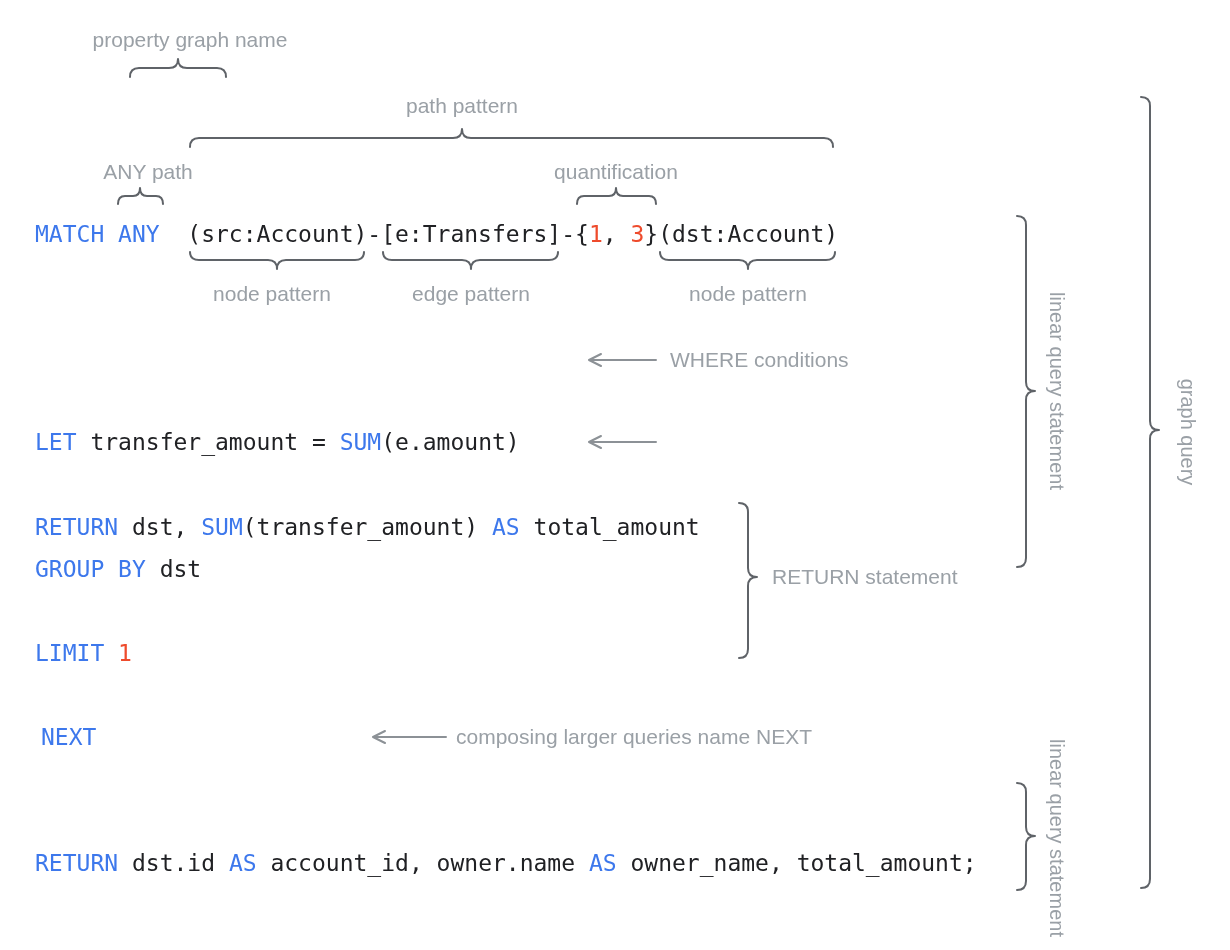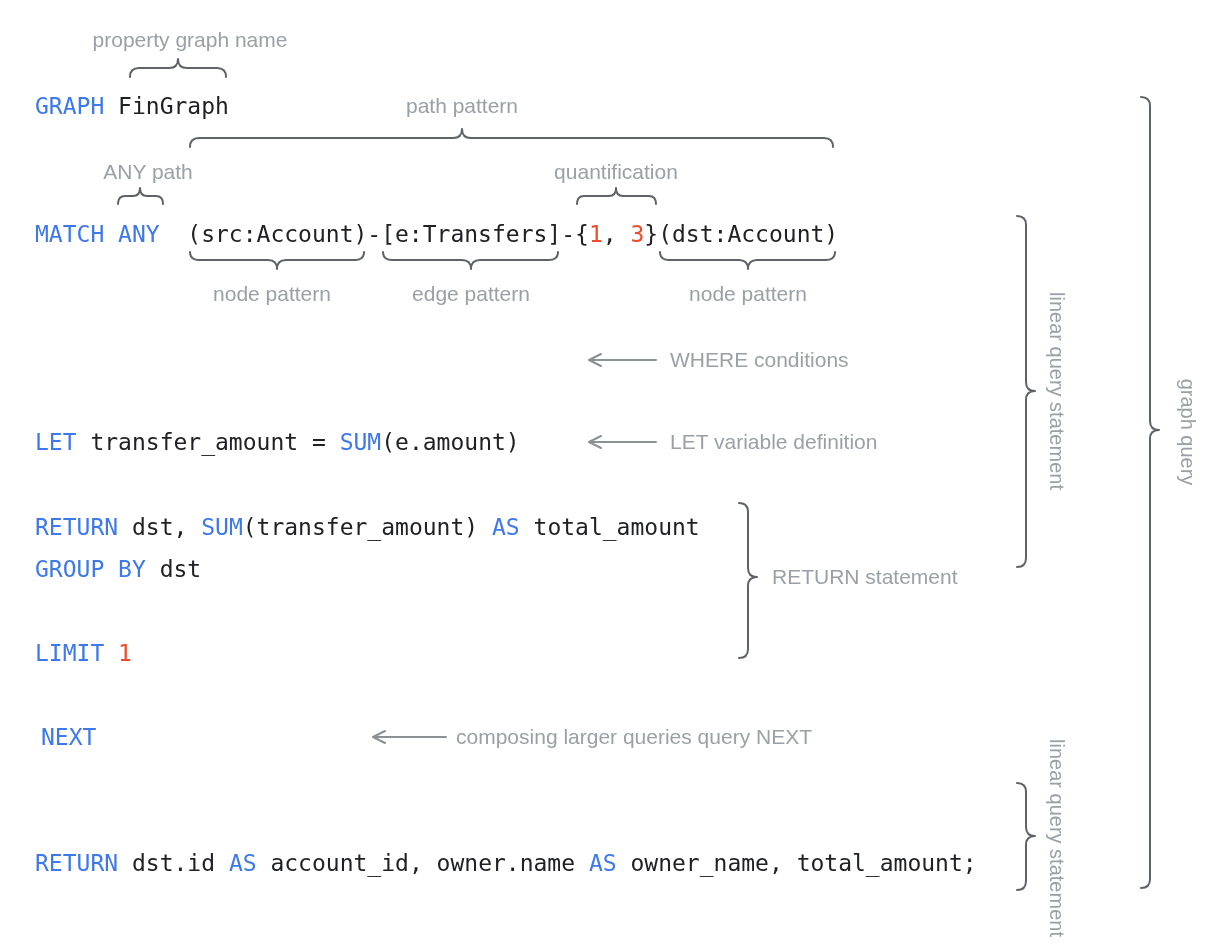--- a/index.html
+++ b/index.html
@@ -58,28 +58,26 @@
   </svg>
 
   <div class="label center" style="left:190px;top:28px;">property graph name</div>
   <div class="label center" style="left:462px;top:94px;">path pattern</div>
   <div class="label center" style="left:148px;top:160px;">ANY path</div>
   <div class="label center" style="left:616px;top:160px;">quantification</div>
   <div class="label center" style="left:272px;top:282px;">node pattern</div>
   <div class="label center" style="left:471px;top:282px;">edge pattern</div>
   <div class="label center" style="left:748px;top:282px;">node pattern</div>
   <div class="label" style="left:670px;top:348px;">WHERE conditions</div>
-  <div class="label" style="left:670px;top:430px;">LET variable definition</div>
   <div class="label" style="left:772px;top:565px;">RETURN statement</div>
-  <div class="label" style="left:456px;top:725px;">composing larger queries query NEXT</div>
+  <div class="label" style="left:456px;top:725px;">composing larger queries name NEXT</div>
   <div class="vlabel" style="left:1057px;top:391px;">linear query statement</div>
   <div class="vlabel" style="left:1188px;top:432px;">graph query</div>
   <div class="vlabel" style="left:1057px;top:838px;">linear query statement</div>
 
-  <div class="code-line" style="top:92px;"><span class="kw">GRAPH</span><span> FinGraph</span></div>
 
   <div class="code-line" style="top:220px;"><span class="kw">MATCH ANY</span><span>  (src:Account)-[e:Transfers]-{</span><span class="num">1</span><span>, </span><span class="num">3</span><span>}(dst:Account)</span></div>
 
 
   <div class="code-line" style="top:428px;"><span class="kw">LET</span><span> transfer_amount = </span><span class="kw">SUM</span><span>(e.amount)</span></div>
 
   <div class="code-line" style="top:513px;"><span class="kw">RETURN</span><span> dst, </span><span class="kw">SUM</span><span>(transfer_amount) </span><span class="kw">AS</span><span> total_amount</span></div>
 
   <div class="code-line" style="top:555px;"><span class="kw">GROUP BY</span><span> dst</span></div>
 

